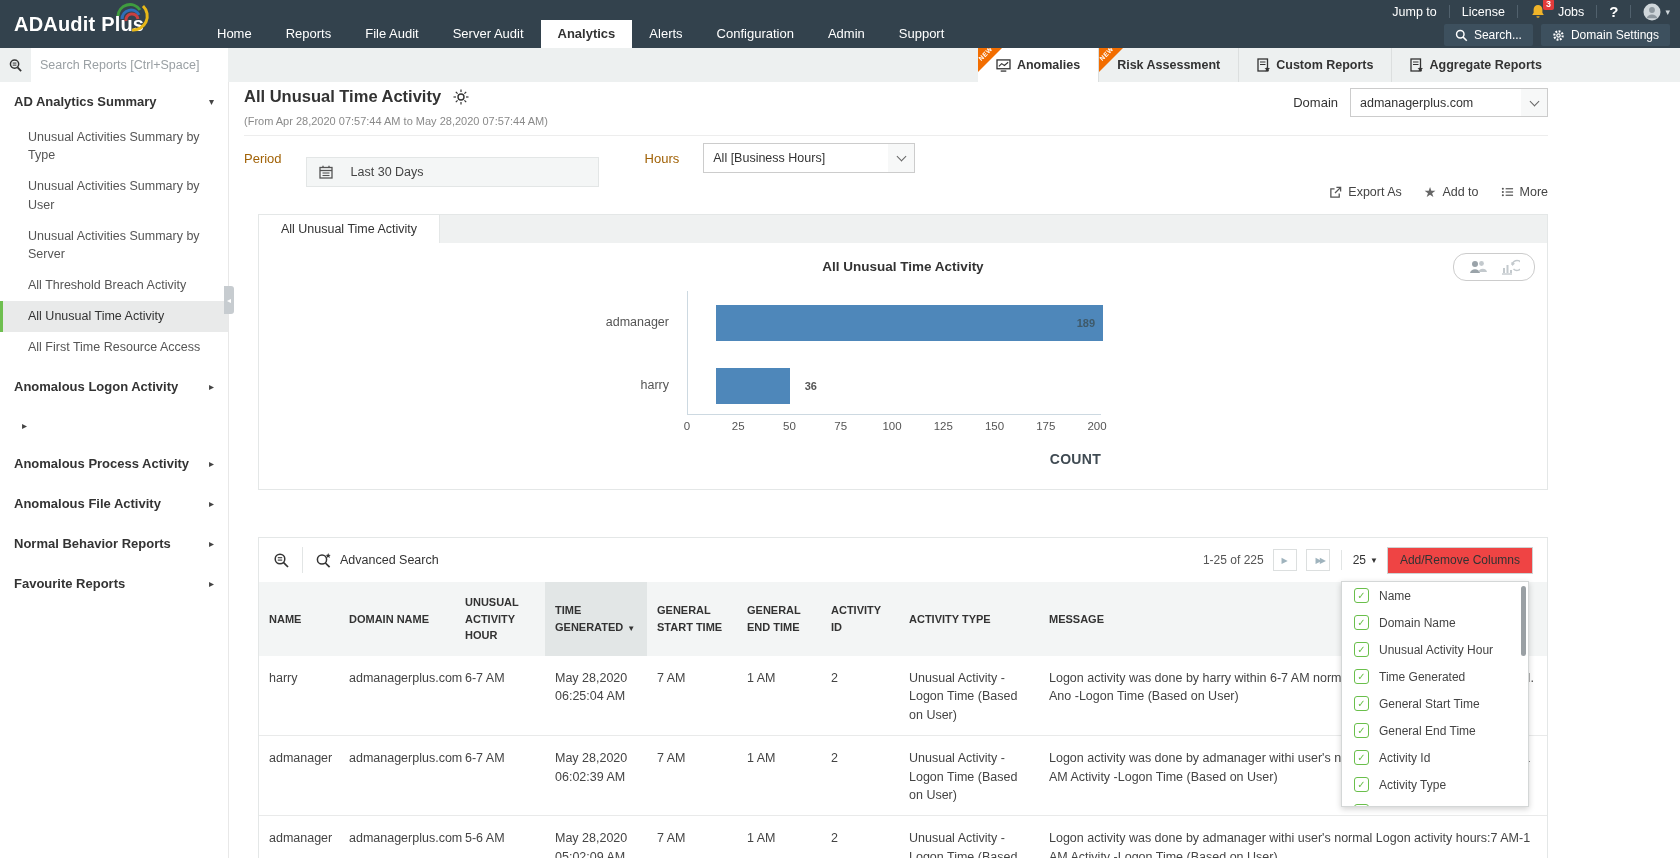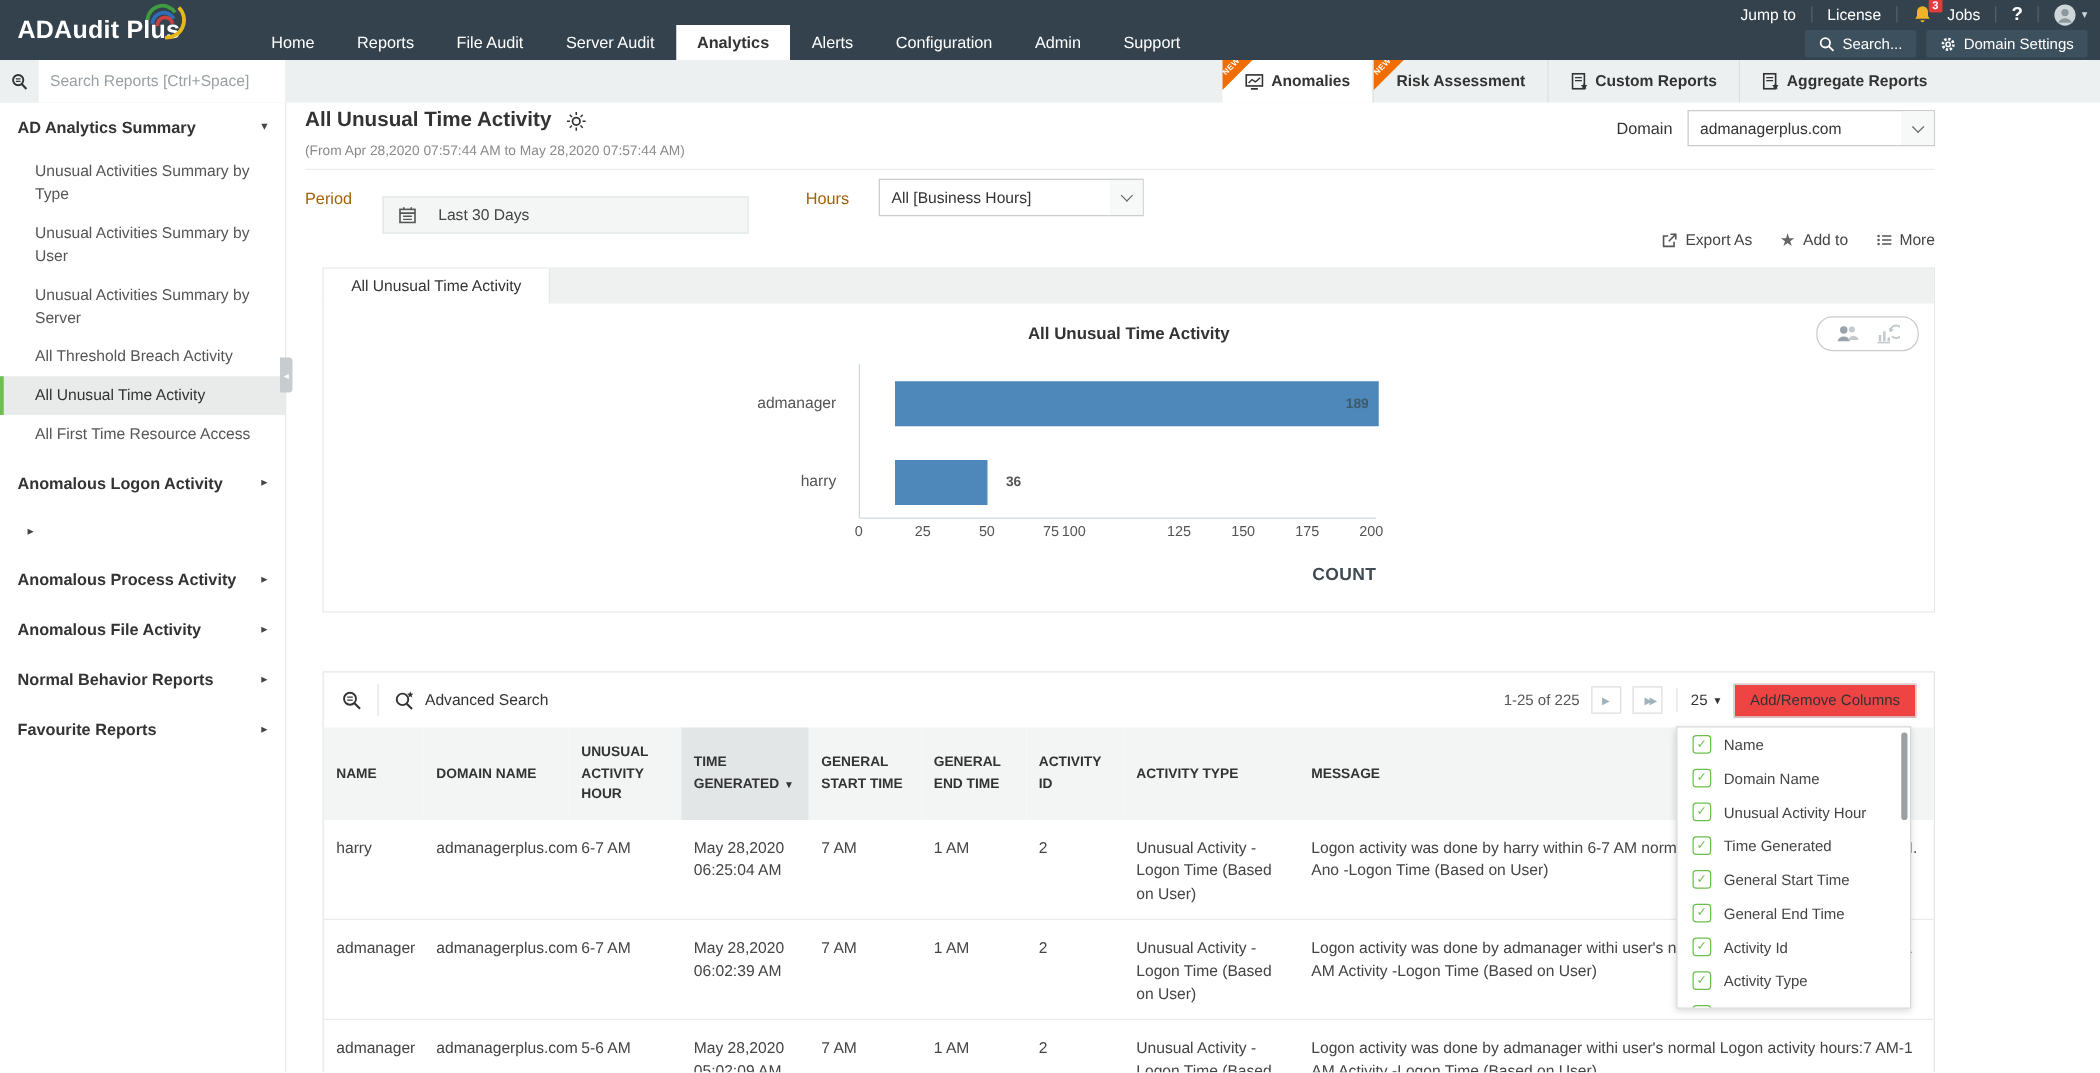--- a/index.html
+++ b/index.html
@@ -405,21 +405,21 @@
           </div>
           <span class="cat-label" style="top:135px;">harry</span>
           <div class="bar" style="top: 125px; width: 74px; background: rgb(78, 135, 186);">
             <span class="val-out">36</span>
           </div>
           <div class="axis-h"></div>
           <span class="tick" style="left: 428px;">0</span>
           <span class="tick" style="left: 479.25px;">25</span>
           <span class="tick" style="left: 530.5px;">50</span>
           <span class="tick" style="left: 581.75px;">75</span>
-          <span class="tick" style="left: 600px;">100</span>
+          <span class="tick" style="left: 633px;">100</span>
           <span class="tick" style="left: 684.25px;">125</span>
           <span class="tick" style="left: 735.5px;">150</span>
           <span class="tick" style="left: 786.75px;">175</span>
           <span class="tick" style="left: 838px;">200</span>
           <div class="xlabel">COUNT</div>
         </div>
       </div>
     </section>
 
     <section class="table-panel">

